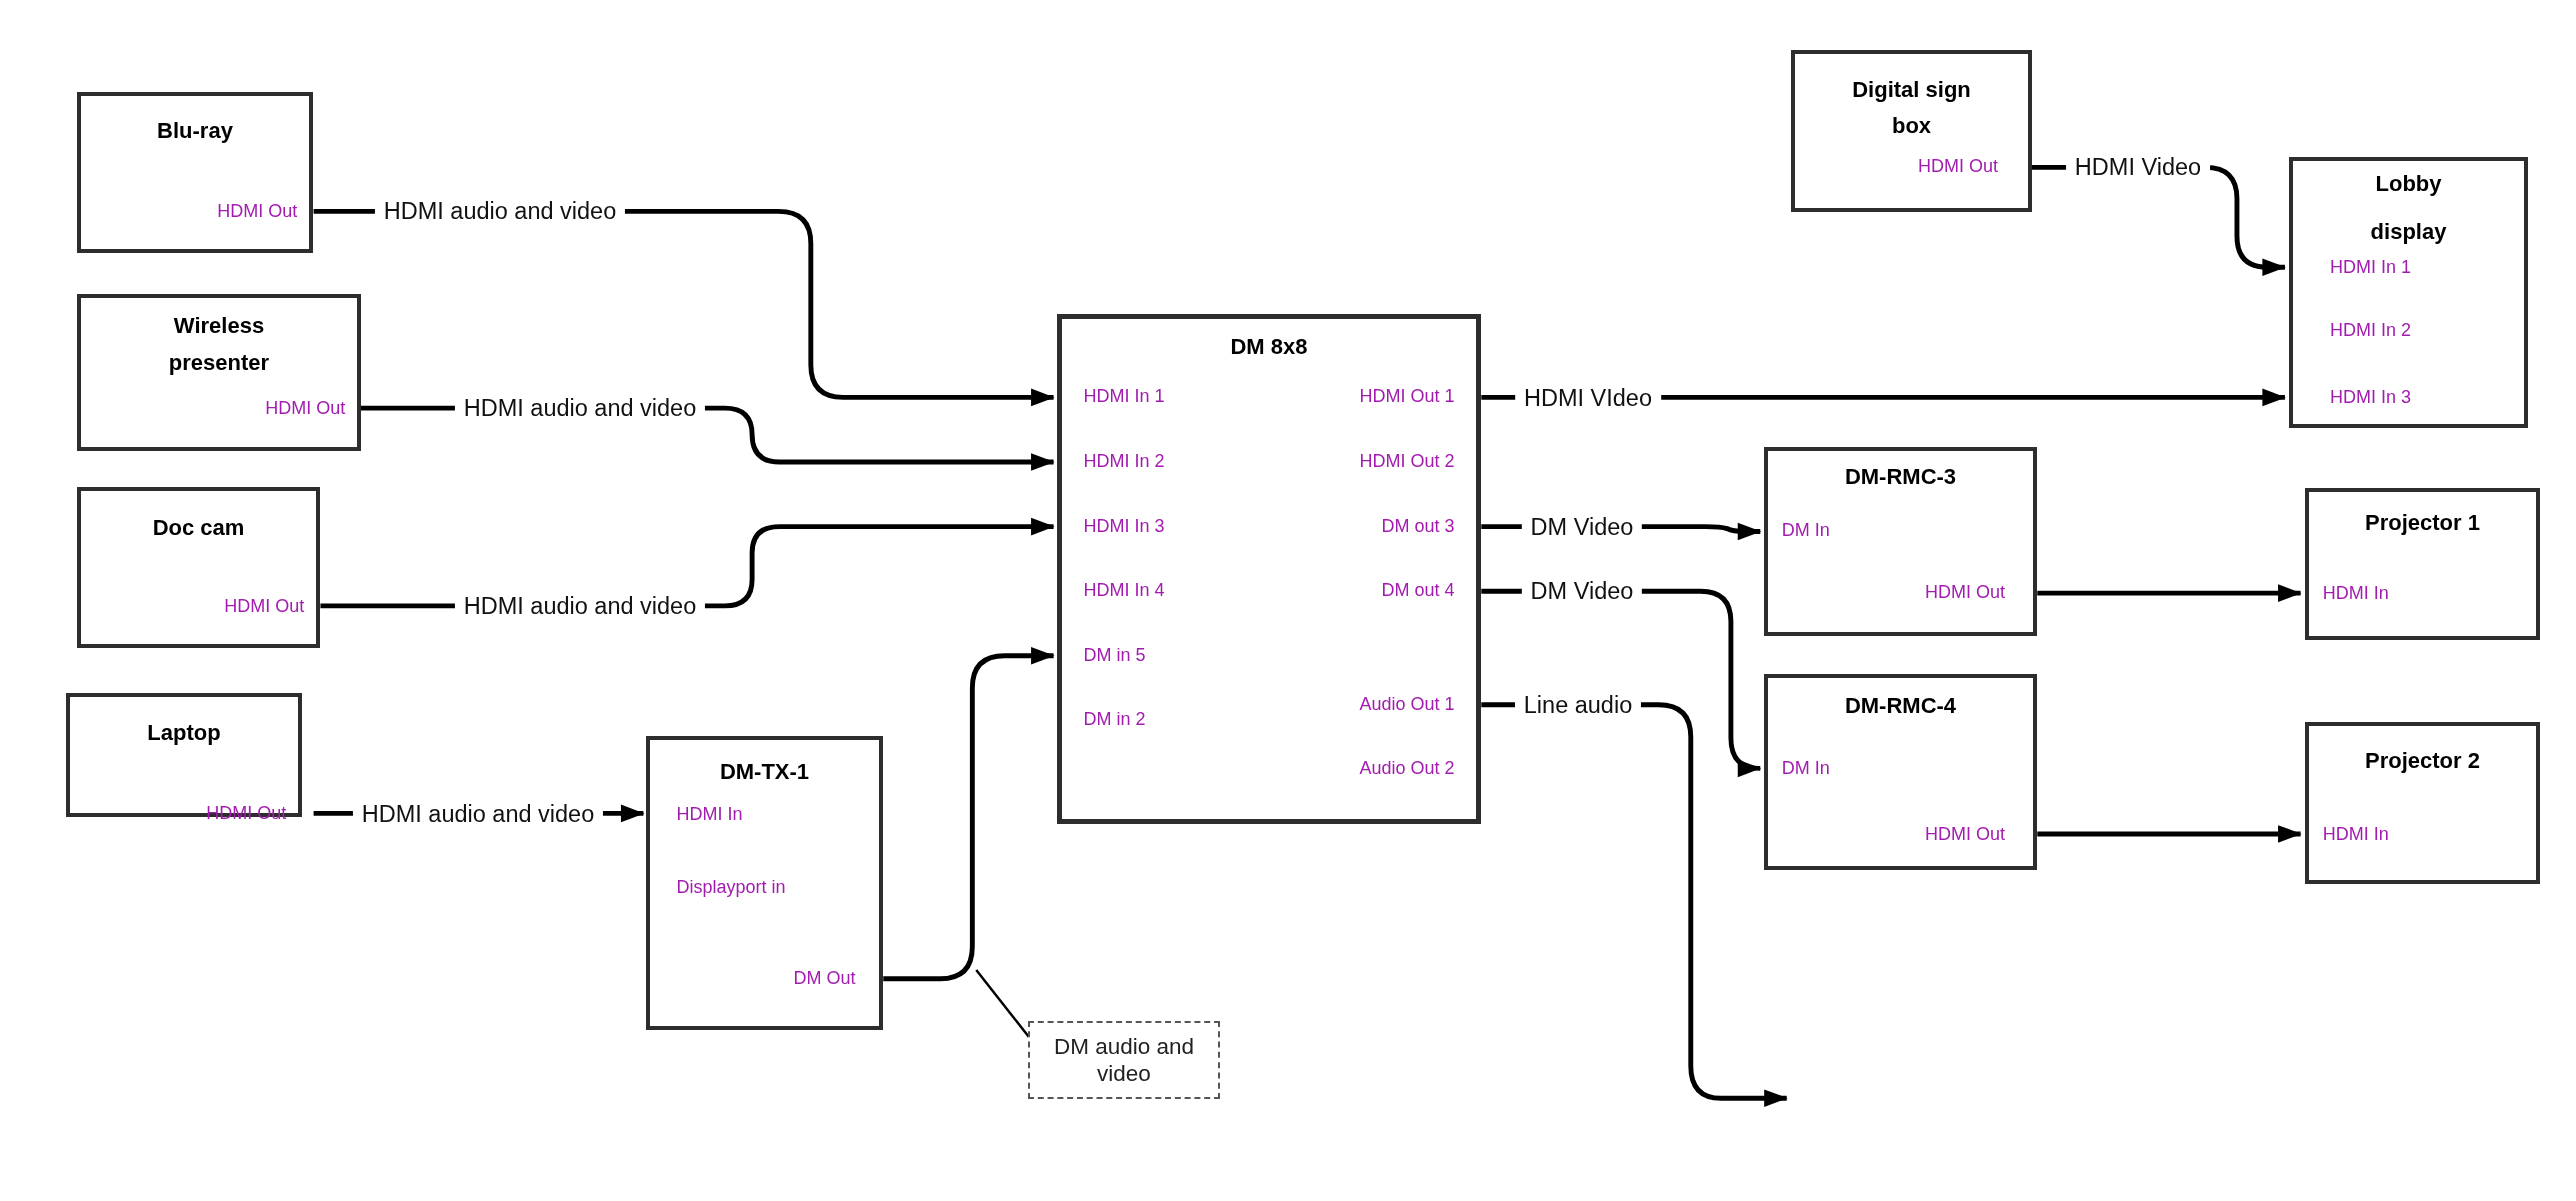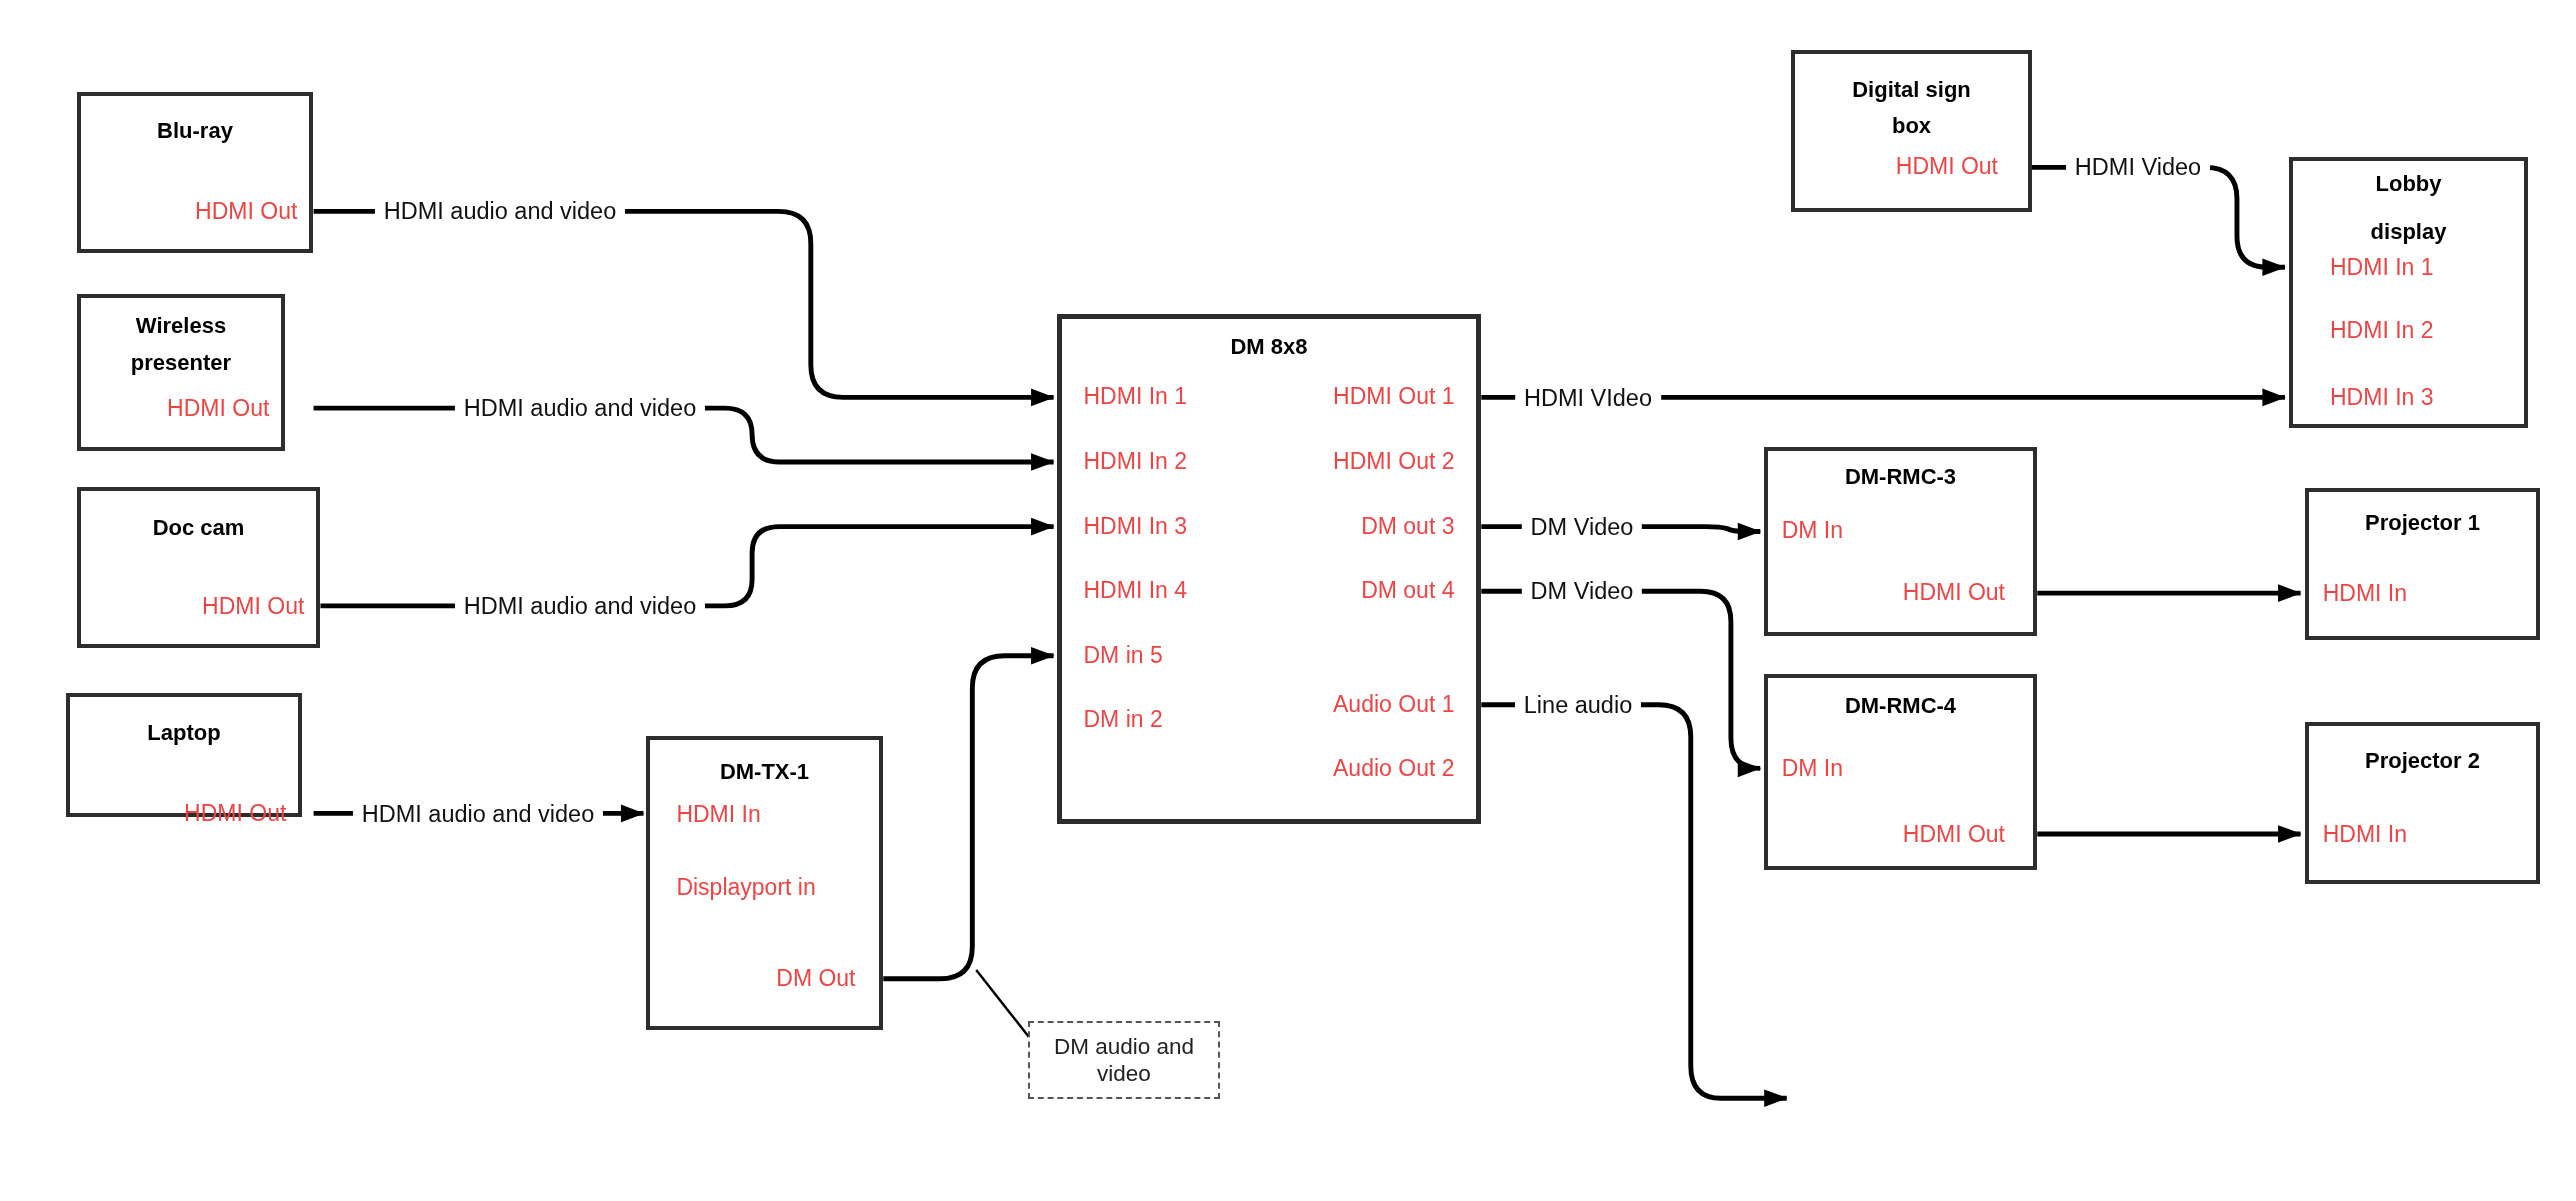--- a/index.html
+++ b/index.html
@@ -23,22 +23,22 @@
     position:absolute;left:0;right:0;
     text-align:center;
     font-weight:bold;
     font-size:22px;
     color:#000;
     transform:translateY(-50%);
     white-space:nowrap;
   }
   .pl,.pr{
     position:absolute;
-    font-size:23px;
-    color:#ef4444;
+    font-size:18px;
+    color:#a21caf;
     transform:translateY(-50%);
     white-space:nowrap;
   }
   .pr{text-align:right;}
   .cable-label{
     position:absolute;
     transform:translate(-50%,-50%);
     background:#ffffff;
     padding:0 8.8px;
     font-size:23.5px;
@@ -89,21 +89,21 @@
       <path d="M 2075 171 H 2253 Q 2285 171 2285 203 V 241 Q 2285 273 2316 273 H 2334" marker-end="url(#arr)"></path>
     </g>
     <path d="M 997 991 L 1052 1061" stroke="#000" stroke-width="2.5" fill="none"></path>
   </svg>
 
   <div class="box" style="left:77px;top:92px;width:236px;height:161px;">
     <div class="title" style="top:35px;">Blu-ray</div>
     <span class="pr" style="right:11.7px;top:115px;">HDMI Out</span>
   </div>
 
-  <div class="box" style="left:77px;top:294px;width:208px;height:157px;">
+  <div class="box" style="left:77px;top:294px;width:284px;height:157px;">
     <div class="title" style="top:28px;">Wireless</div>
     <div class="title" style="top:65px;">presenter</div>
     <span class="pr" style="right:11.7px;top:110px;">HDMI Out</span>
   </div>
 
   <div class="box" style="left:77px;top:487px;width:243px;height:161px;">
     <div class="title" style="top:37px;">Doc cam</div>
     <span class="pr" style="right:11.7px;top:115px;">HDMI Out</span>
   </div>
 

